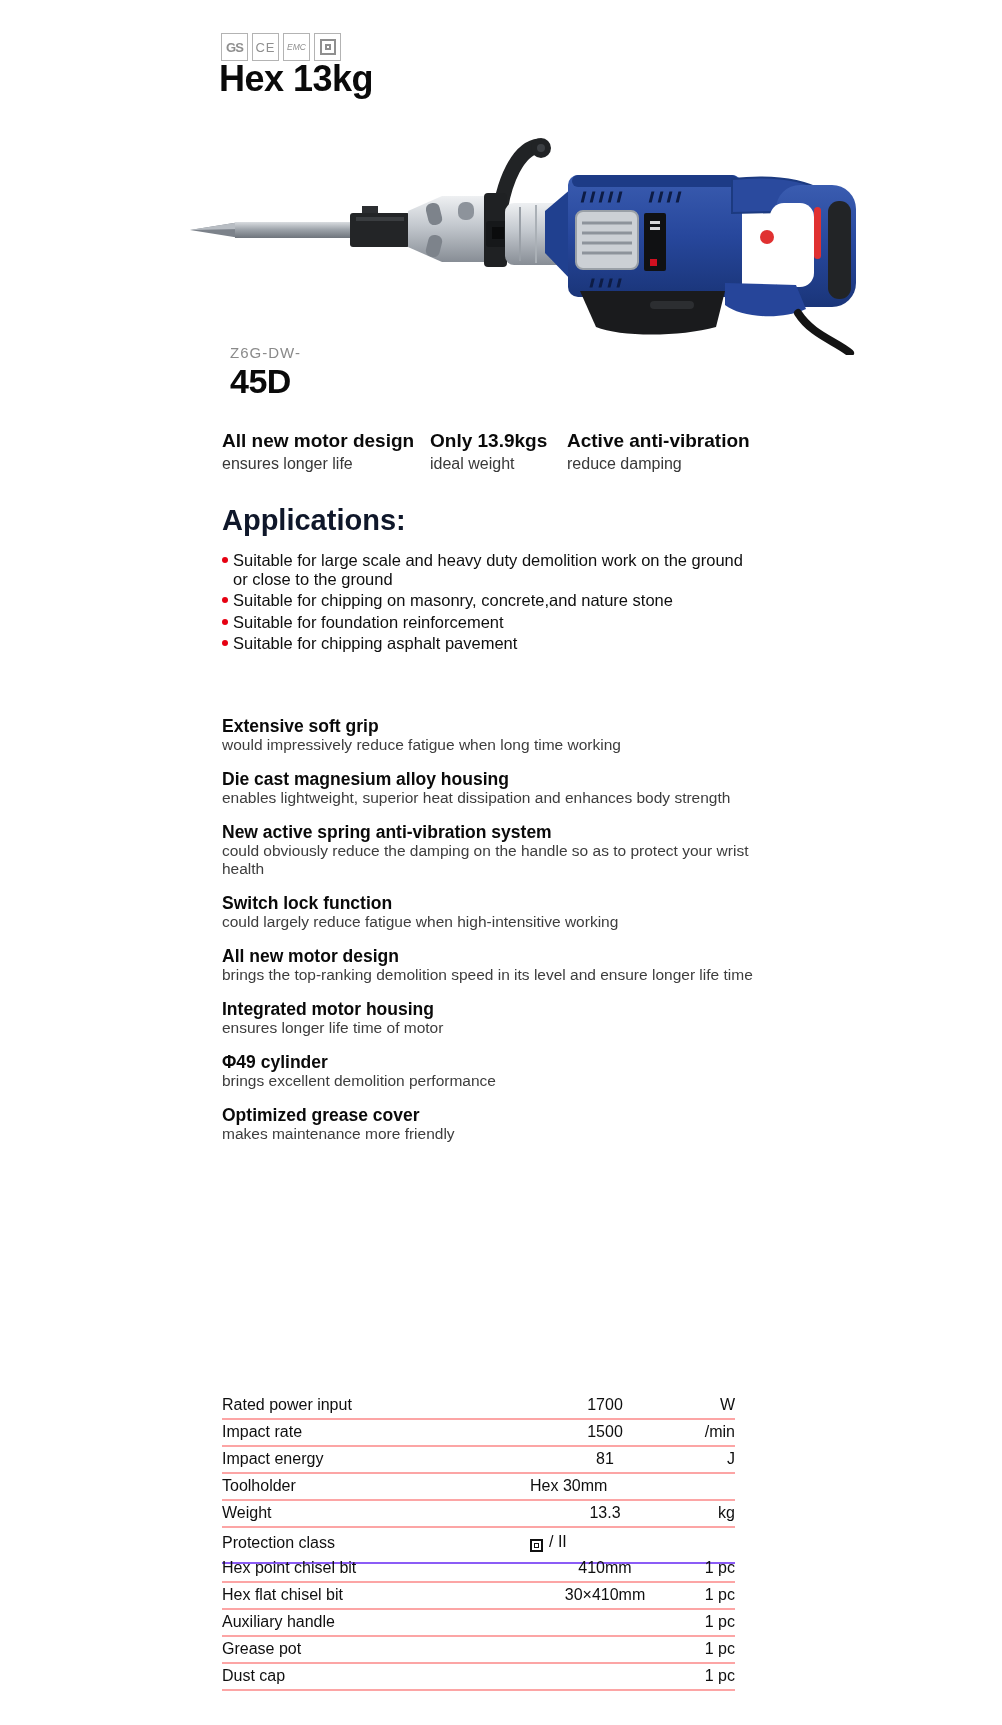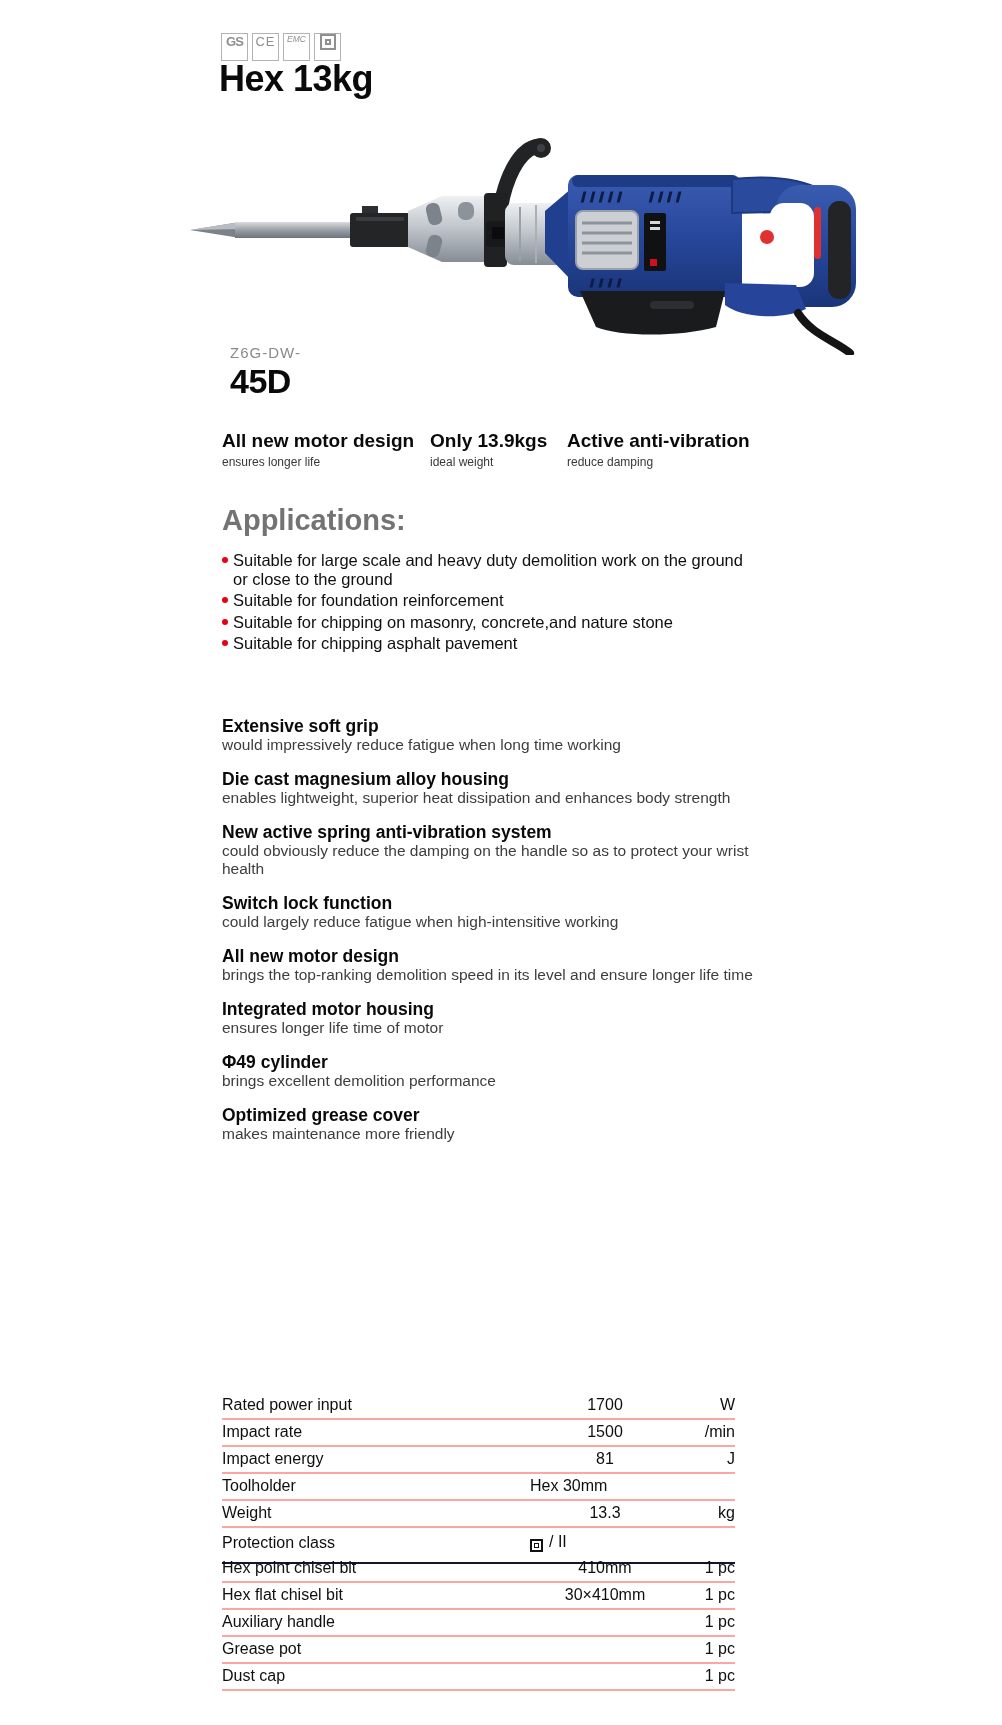--- a/index.html
+++ b/index.html
@@ -2,63 +2,63 @@
 <html><head>
 <meta charset="utf-8">
 <style>
   html,body{margin:0;padding:0;background:#ffffff;}
   body{font-family:"Liberation Sans","DejaVu Sans",sans-serif;color:#0f0f0f;}
   .page{position:relative;width:1002px;height:1725px;background:#fff;overflow:hidden;}
 
   
   .certs{position:absolute;left:221px;top:33px;display:flex;gap:4px;}
   .cert-box{width:27px;height:28px;border:1px solid #b3b3b3;box-sizing:border-box;
-    display:flex;align-items:flex-start;justify-content:center;color:#8f8f8f;}
+    display:flex;align-items:center;justify-content:center;color:#8f8f8f;}
   .cert-gs{font-weight:700;font-size:13px;letter-spacing:-1px;}
   .cert-ce{font-size:13px;letter-spacing:1px;}
   .cert-emc{font-size:8.5px;font-style:italic;letter-spacing:0;}
   .dins-lg{width:16px;height:16px;border:2px solid #8f8f8f;box-sizing:border-box;
     display:flex;align-items:center;justify-content:center;}
   .dins-lg i{display:block;width:6px;height:6px;border:2px solid #8f8f8f;box-sizing:border-box;}
 
   .title{position:absolute;left:219px;top:58px;font-size:36px;font-weight:700;
     letter-spacing:-0.5px;color:#0a0a0a;}
 
   .product{position:absolute;left:180px;top:133px;}
 
   .model{position:absolute;left:222px;top:344px;margin-left:8px;}
   .model-prefix{font-size:15px;color:#8a8a8a;letter-spacing:1px;}
   .model-number{font-size:34px;font-weight:700;color:#0a0a0a;margin-top:1px;letter-spacing:-0.5px;}
 
   .highlight{position:absolute;top:430px;}
   .hl-1{left:222px;} .hl-2{left:430px;} .hl-3{left:567px;}
   .hl-title{font-size:19px;font-weight:700;white-space:nowrap;color:#0a0a0a;}
-  .hl-sub{font-size:12px;color:#383838;margin-top:3px;white-space:nowrap;}
+  .hl-sub{font-size:16px;color:#383838;margin-top:3px;white-space:nowrap;}
 
   .apps{position:absolute;left:222px;top:504px;width:575px;}
-  .apps-heading{font-size:29px;font-weight:700;color:#737373;}
+  .apps-heading{font-size:29px;font-weight:700;color:#0f172a;}
   .apps-list{margin-top:14px;}
   .app-item{display:flex;margin-bottom:3px;}
   .app-dot{flex:0 0 auto;width:6px;height:6px;border-radius:50%;background:#e60012;
     margin:6px 5px 0 0;}
   .app-text{font-size:16.5px;line-height:18.5px;color:#0f0f0f;white-space:pre-line;}
 
   .features{position:absolute;left:222px;top:716px;width:578px;}
   .feature{margin-bottom:15px;}
   .feature-title{font-size:17.5px;font-weight:700;line-height:20px;color:#0a0a0a;}
   .feature-desc{font-size:15.5px;line-height:18px;color:#3d3d3d;white-space:pre-line;}
 
   table.dt{border-collapse:collapse;position:absolute;left:222px;width:513px;}
   .spec-table{top:1393px;}
   .acc-table{top:1556px;}
   table.dt td{border-bottom:2px solid #fca5a5;padding:3px 0 4px 0;font-size:16px;color:#0f0f0f;}
   td.val{text-align:center;width:150px;}
   td.unit{text-align:right;width:55px;}
   td.val-right{text-align:left;}
-  .spec-table tr.heavy td{border-bottom:2px solid #0f172a;padding-top:5px;padding-bottom:10px;}
+  .spec-table tr.heavy td{border-bottom:2px solid #8b5cf6;padding-top:5px;padding-bottom:10px;}
   .dins{display:inline-flex;width:13px;height:13px;border:2px solid #111;box-sizing:border-box;
     align-items:center;justify-content:center;margin-right:6px;vertical-align:-1px;}
   .dins i{display:block;width:5px;height:5px;border:1.5px solid #111;box-sizing:border-box;}
 </style>
 </head>
 <body>
 
 <div class="page">
 
   <div class="certs">
@@ -182,25 +182,25 @@
   <div class="apps">
     <div class="apps-heading">Applications:</div>
     <div class="apps-list">
       <div class="app-item">
         <span class="app-dot"></span>
         <span class="app-text">Suitable for large scale and heavy duty demolition work on the ground
 or close to the ground</span>
       </div>
       <div class="app-item">
         <span class="app-dot"></span>
-        <span class="app-text">Suitable for foundation reinforcement</span>
+        <span class="app-text">Suitable for chipping on masonry, concrete,and nature stone</span>
       </div>
       <div class="app-item">
         <span class="app-dot"></span>
-        <span class="app-text">Suitable for chipping on masonry, concrete,and nature stone</span>
+        <span class="app-text">Suitable for foundation reinforcement</span>
       </div>
       <div class="app-item">
         <span class="app-dot"></span>
         <span class="app-text">Suitable for chipping asphalt pavement</span>
       </div>
     </div>
   </div>
 
   <div class="features">
     <div class="feature">

